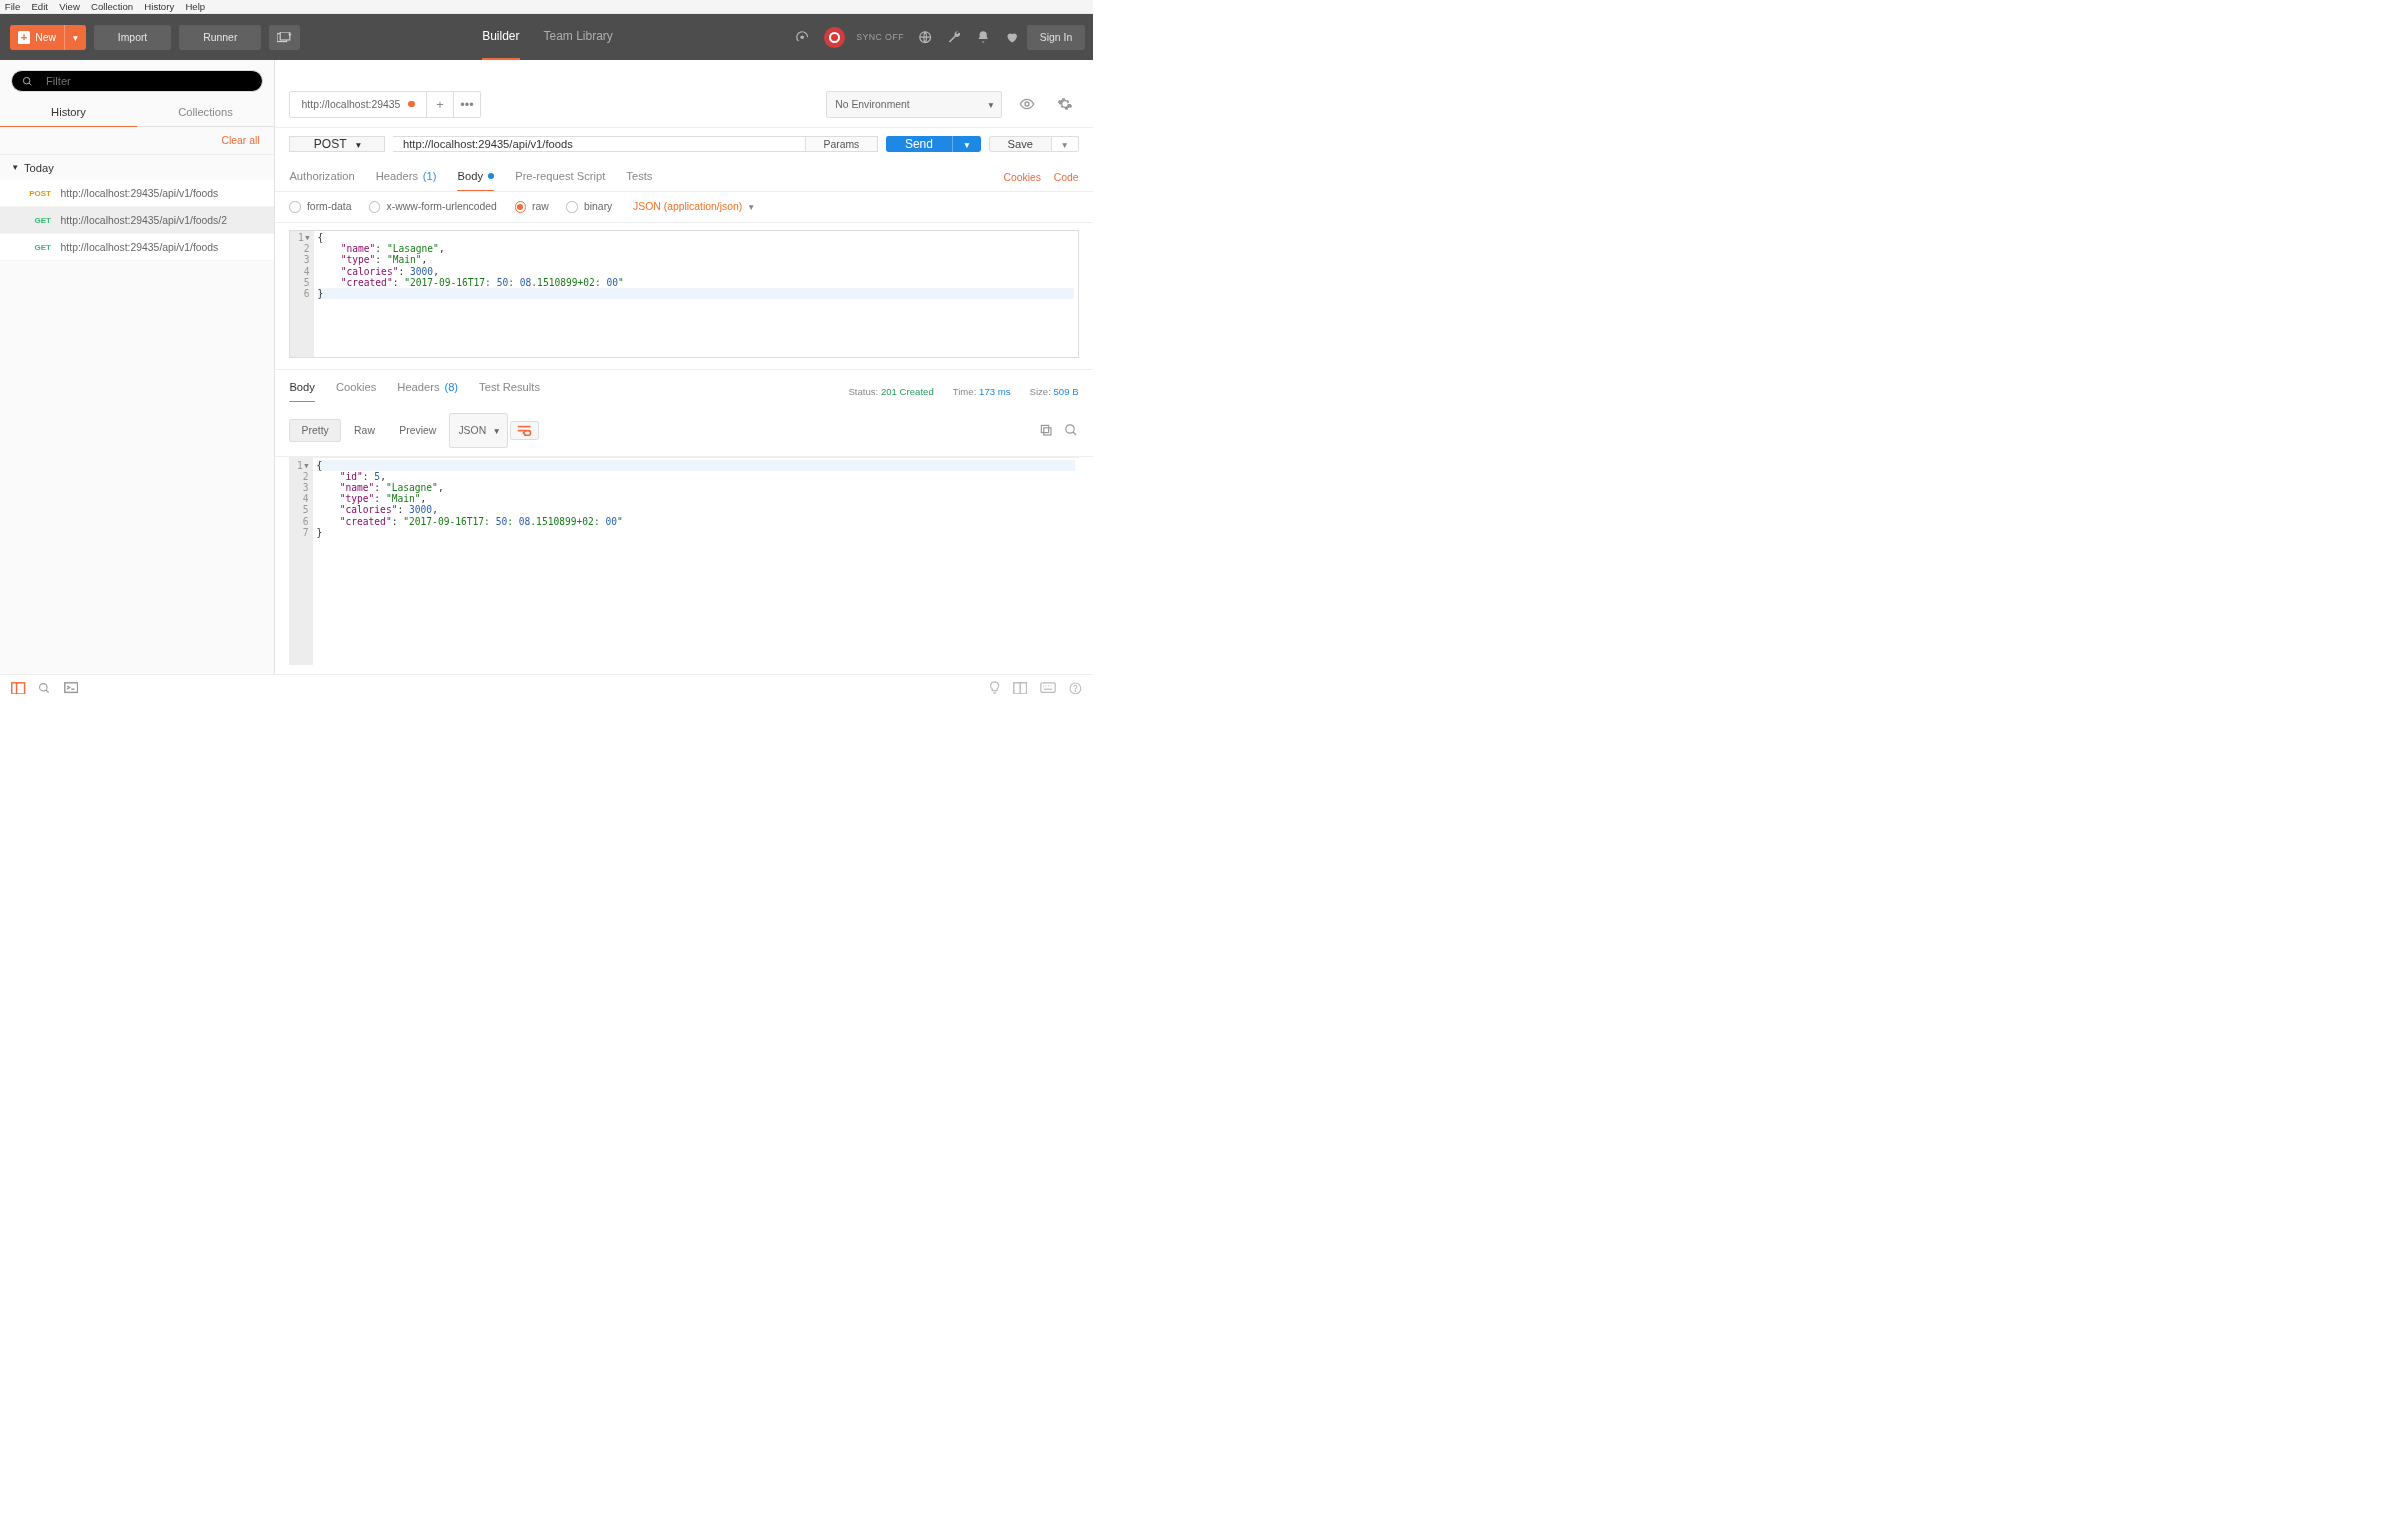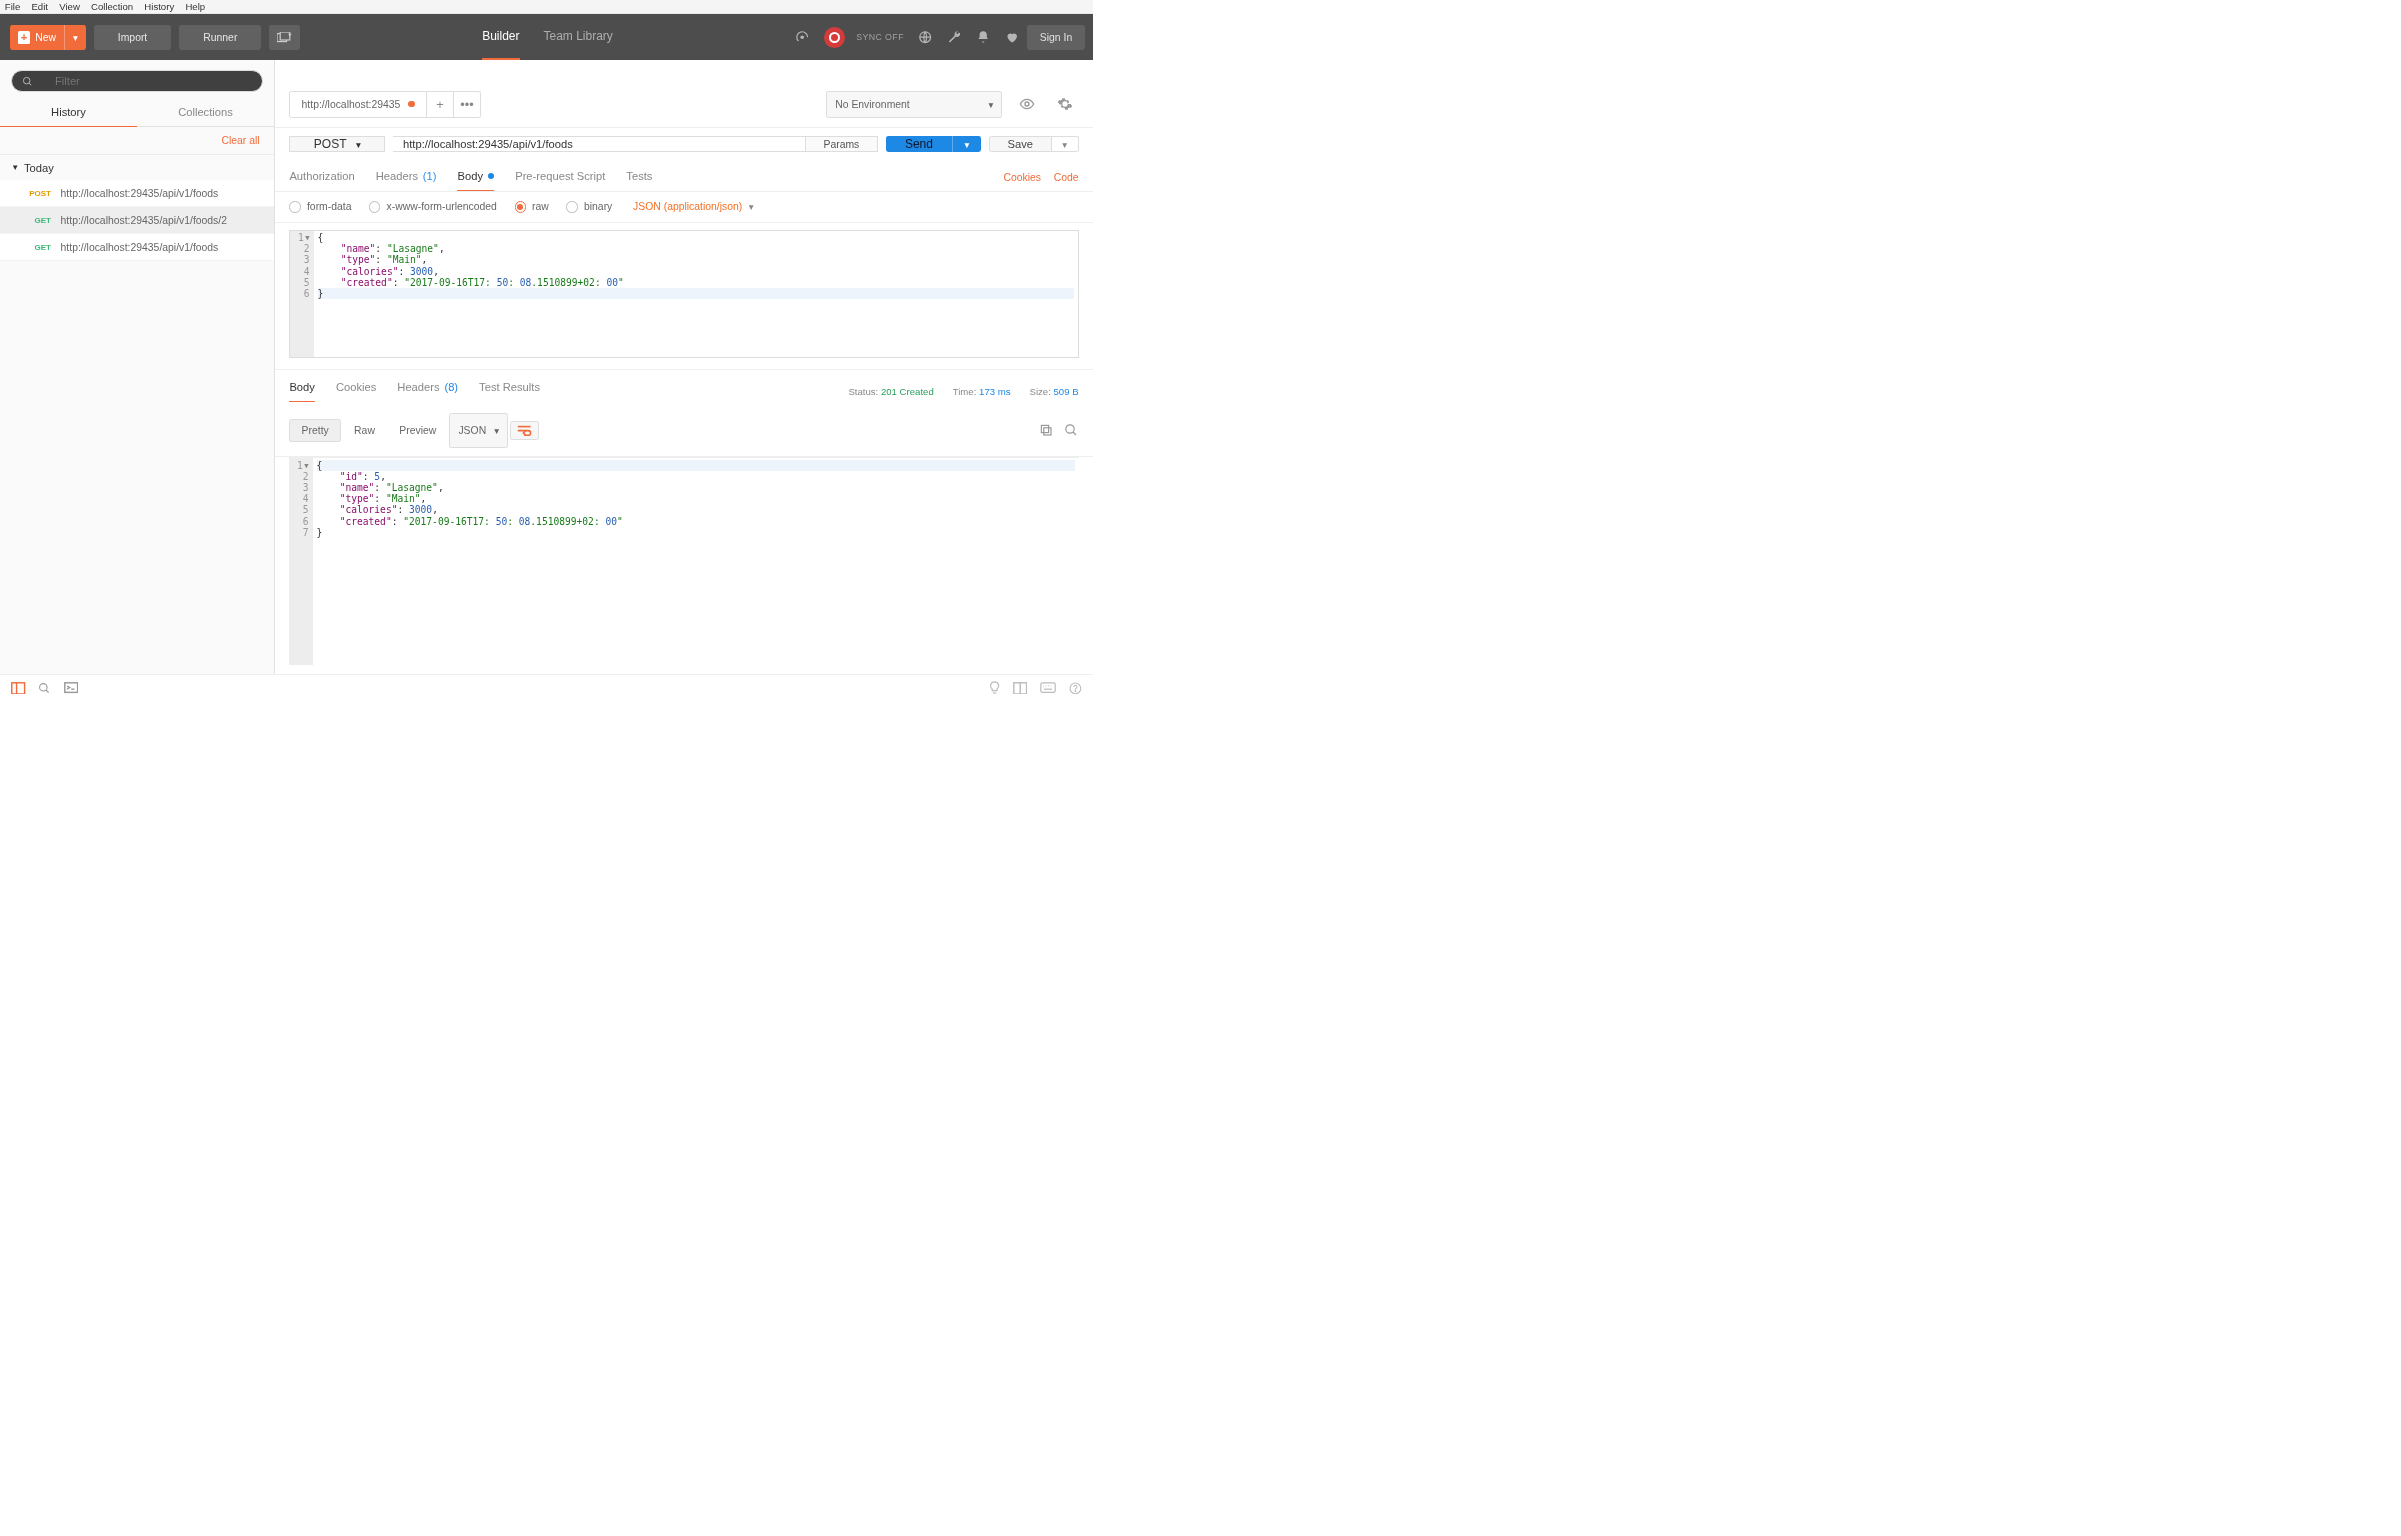--- a/index.html
+++ b/index.html
@@ -56,21 +56,21 @@
   .red-ring { width:21px; height:21px; border-radius:50%; background:#d63b3b; display:flex; align-items:center; justify-content:center; }
   .red-ring-inner { width:11.2px; height:11.2px; border-radius:50%; border:2.4px solid #fff;}
   .btn-signin { background:#616161; color:#e0e0e0; height:25.6px; padding:0 12.8px; border-radius:2.4px; display:flex; align-items:center; font-size:10.4px;}
 
   
   .workspace { flex:1; display:flex; min-height:0; }
 
   
   .sidebar { width:275px; border-right:0.8px solid var(--border); background:#fafafa; display:flex; flex-direction:column; }
   .filter-wrap { padding:9.6px 11.2px 6.4px; }
-  .filter-box { display:flex; align-items:flex-end; border:0.8px solid #ddd; border-radius:14.4px; padding:4px 9.6px; gap:22px; background:#404040;}
+  .filter-box { display:flex; align-items:flex-end; border:0.8px solid #ddd; border-radius:14.4px; padding:4px 9.6px; gap:13px; background:#000000;}
   .filter-box input { border:none; outline:none; font-size:11.2px; flex:1; background:transparent; color:#999;}
   .sidebar-tabs { display:flex; height:29px; }
   .sidebar-tab { flex:1; display:flex; align-items:center; justify-content:center; font-size:11.2px; color:#888; border-bottom:0.8px solid var(--border); }
   .sidebar-tab.active { color:#333; border-bottom:1.6px solid var(--orange); }
   .clear-all { text-align:right; padding:8px 14.4px; color:var(--orange); font-size:10.4px; border-bottom:0.8px solid #ececec; }
   .group-hdr { padding:6.4px 11.2px; font-size:11.2px; color:#333; display:flex; align-items:center; gap:4.8px; }
   .group-hdr .caret { font-size:8px; }
   .history-list { background:#fff; }
   .history-row { display:flex; align-items:center; height:27px; padding:0 9.6px 0 27px; gap:9.6px; font-size:10.4px; color:#555; border-bottom:0.8px solid #f3f3f3;}
   .history-row.selected { background:#eeeeee; }
@@ -89,21 +89,21 @@
   .square-btn { width:27px; height:27px; border:0.8px solid #ddd; border-left:none; display:flex; align-items:center; justify-content:center; color:#888; font-size:12.8px;}
   .env-select { border:0.8px solid #ddd; border-radius:2.4px; height:27px; width:176px; display:flex; align-items:center; justify-content:space-between; padding:0 8px; font-size:10.4px; color:#666; background:#f7f7f7;}
   .icon-btn { width:27px; height:27px; display:flex; align-items:center; justify-content:center; color:#888; border-radius:2.4px;}
 
   .req-line { padding:8px 14.4px 11.2px; display:flex; gap:8px; align-items:stretch; }
   .method-select { border:0.8px solid #ddd; background:#f7f7f7; width:96px; display:flex; align-items:center; justify-content:center; gap:9.6px; font-size:12px; color:#333; }
   .url-input-wrap { flex:1; display:flex; border:0.8px solid #ddd; border-left:none; }
   .url-input { flex:1; padding:0 9.6px; font-size:11.2px; color:#333; display:flex; align-items:center;}
   .params-btn { border-left:0.8px solid #ddd; padding:0 17.6px; display:flex; align-items:center; color:#555; background:#fafafa;}
   .send-group { display:flex; }
-  .send-btn { background: #1e88e5; color:#0f172a; display:flex; align-items:center; padding:0 19px; font-size:12px; font-weight:500; border-radius:2.4px 0 0 2.4px; }
+  .send-btn { background: #1e88e5; color:#ffffff; display:flex; align-items:center; padding:0 19px; font-size:12px; font-weight:500; border-radius:2.4px 0 0 2.4px; }
   .send-caret { background:#1e88e5; border-left:0.8px solid rgba(255,255,255,0.3); width:29px; display:flex; align-items:center; justify-content:center; color:#fff; border-radius:0 2.4px 2.4px 0;}
   .save-group { display:flex; }
   .save-btn { border:0.8px solid #ddd; background:#f7f7f7; padding:0 17.6px; display:flex; align-items:center; color:#444; border-radius:2.4px 0 0 2.4px; font-size:11.2px;}
   .save-caret { border:0.8px solid #ddd; border-left:none; width:27px; display:flex; align-items:center; justify-content:center; color:#888; border-radius:0 2.4px 2.4px 0;}
 
   .req-subtabs { display:flex; justify-content:space-between; align-items:center; padding:0 14.4px; border-bottom:0.8px solid #eee; }
   .subtab-row { display:flex; align-items:flex-end; gap:21px; }
   .subtab { padding:6.4px 0 8px; font-size:11.2px; color:#888; display:flex; align-items:center; gap:4.8px; border-bottom:1.6px solid transparent;}
   .subtab.active { color:#333; border-bottom-color: var(--orange); }
   .subtab .blue { color: var(--blue); }

